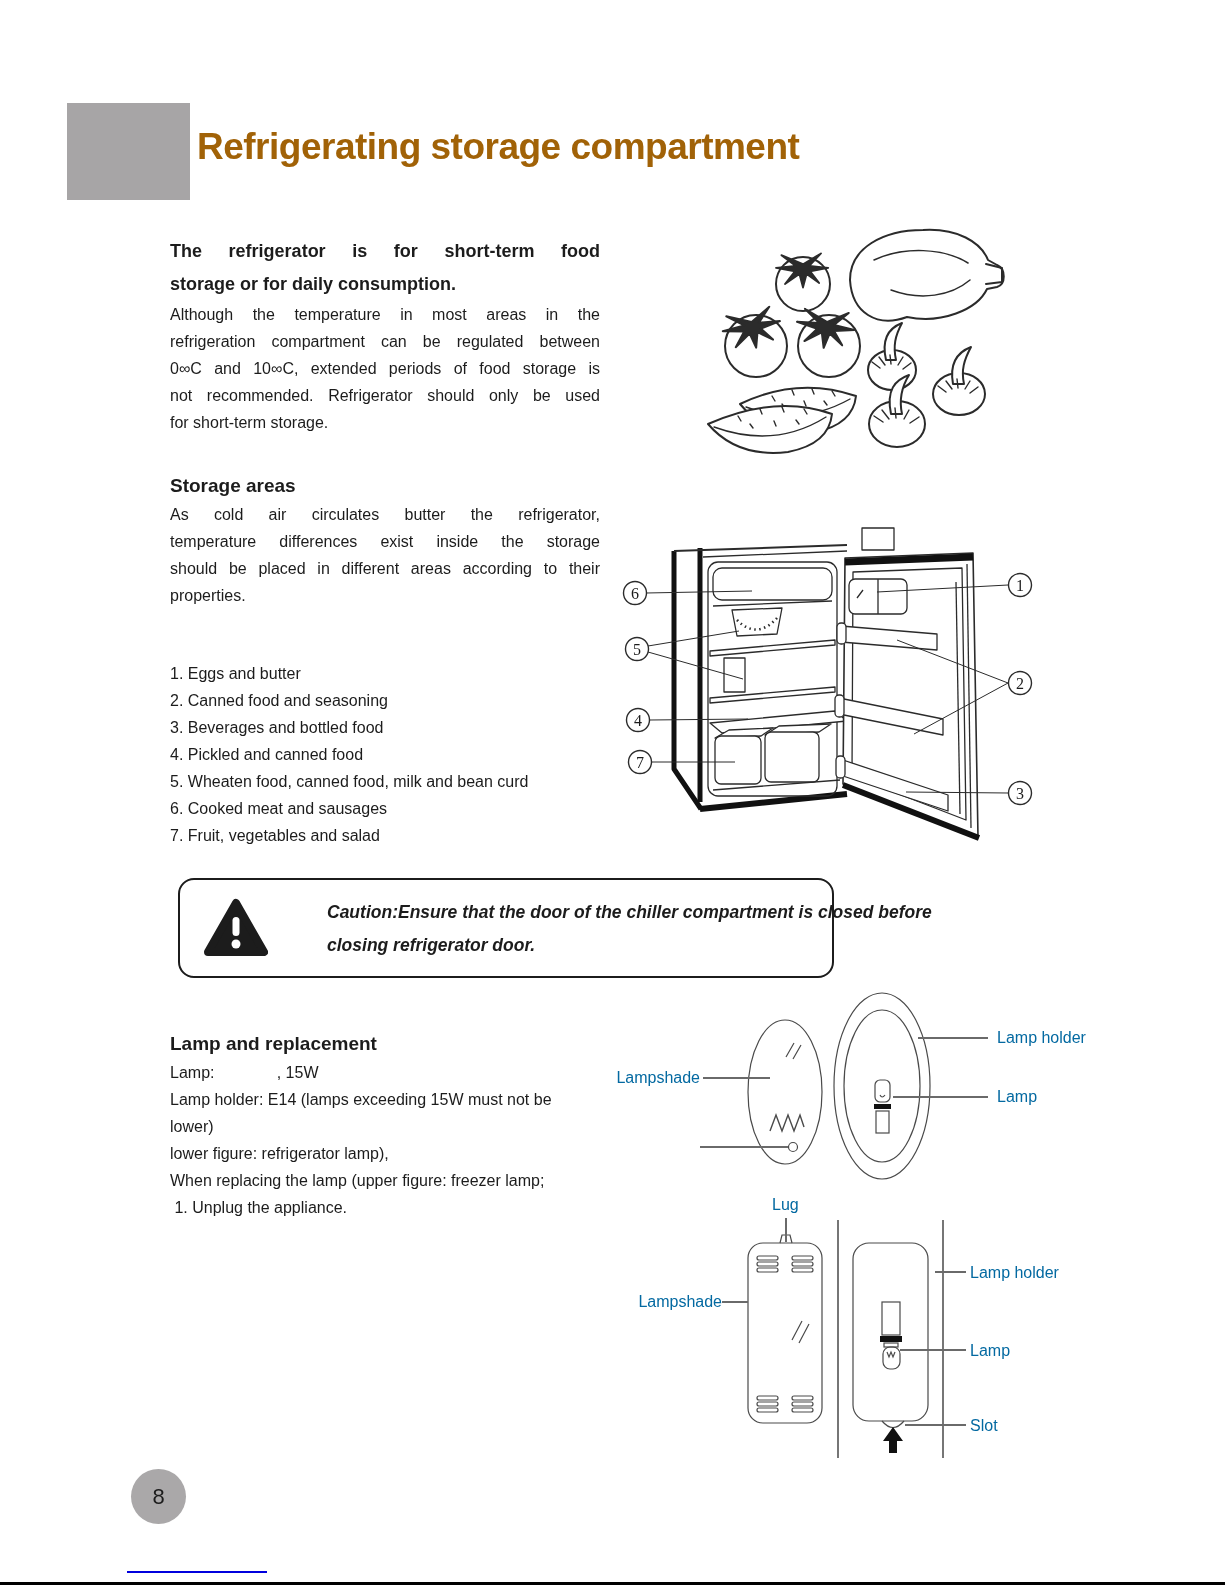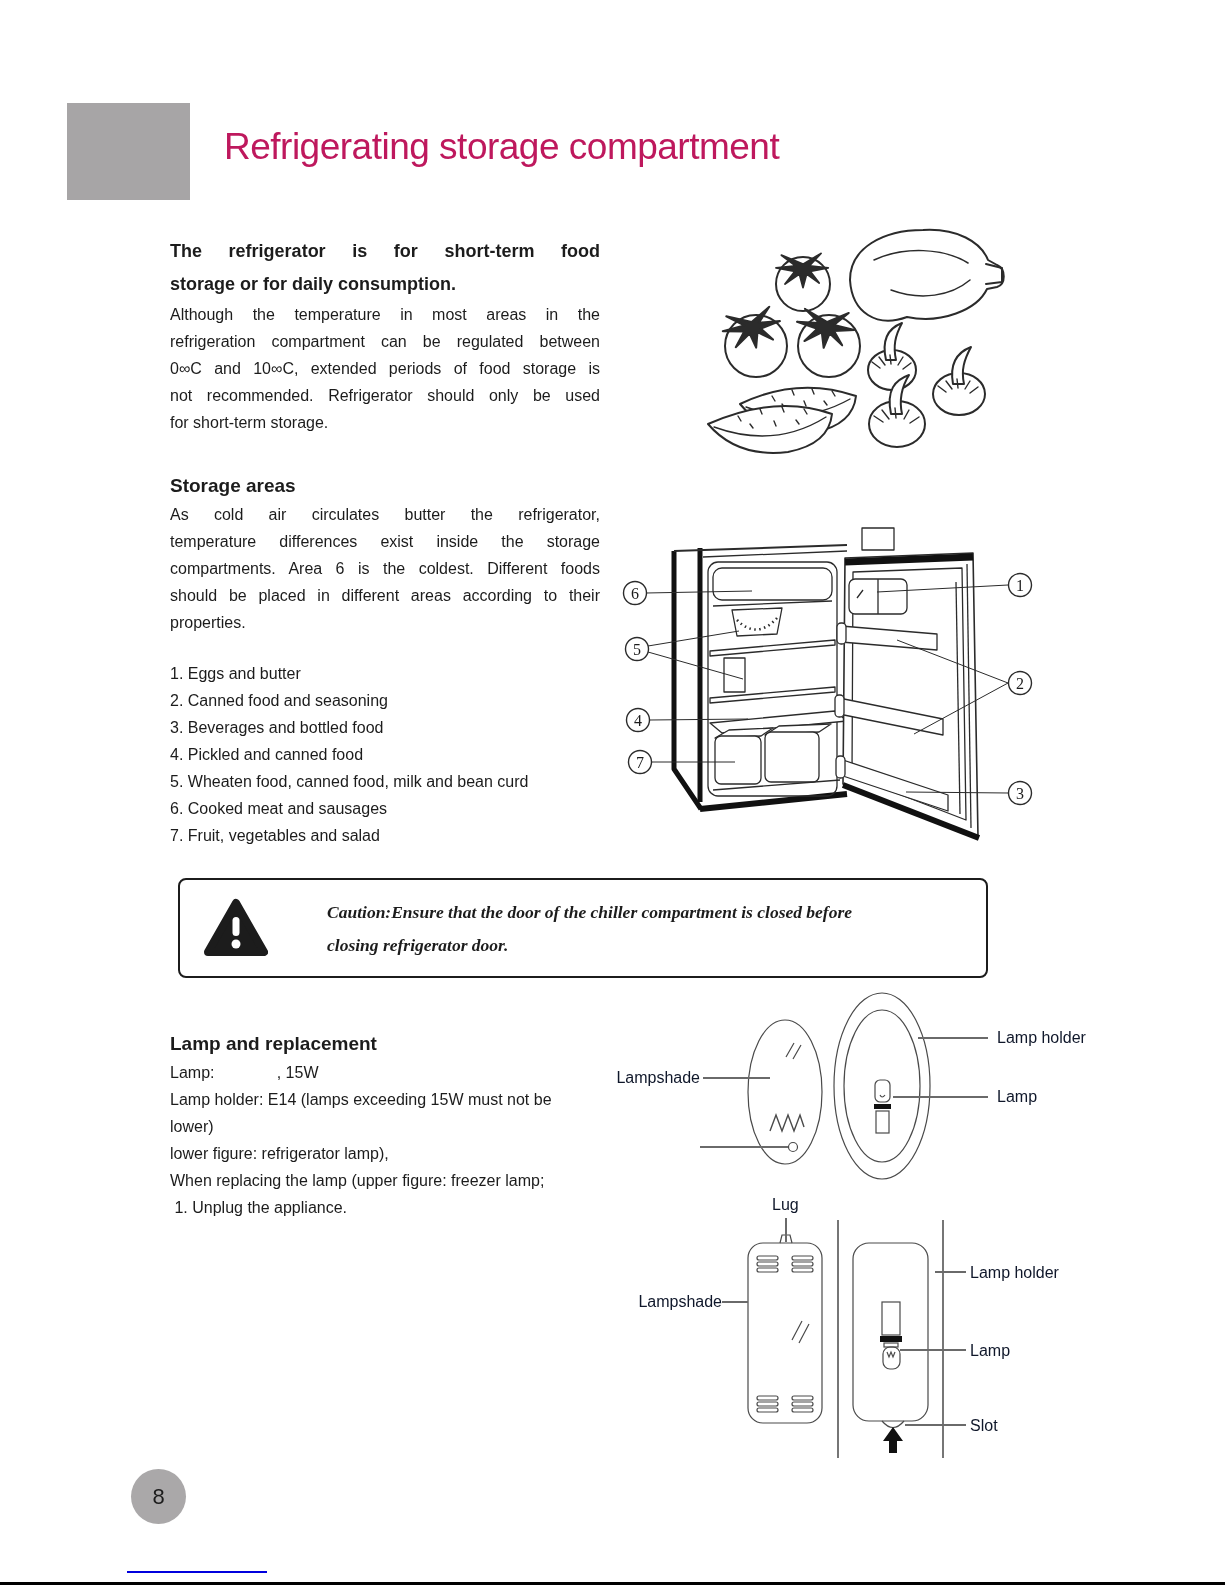--- a/index.html
+++ b/index.html
@@ -5,43 +5,43 @@
   * { margin:0; padding:0; box-sizing:border-box; }
   html,body { background:#ffffff; }
   #canvas {
     position:relative; width:1225px; height:1585px; background:#ffffff;
     font-family:"Liberation Sans", sans-serif; color:#1c1c1c; overflow:hidden;
   }
   .abs { position:absolute; }
 
   
   .header-block { left:67px; top:103px; width:123px; height:97px; background:#a7a5a6; }
-  .page-title { left:224px; top:126px; font-size:37px; font-weight:normal; letter-spacing:-0.5px; color:#be185d; }
+  .page-title { left:197px; top:126px; font-size:37px; font-weight:bold; letter-spacing:-0.5px; color:#a16207; }
 
   
   .col { width:430px; font-size:16px; line-height:27px; }
   .jl { text-align:justify; text-align-last:justify; }
   .intro-head { font-size:18px; font-weight:bold; line-height:33px; }
   .sec-head { font-size:19px; font-weight:bold; line-height:31px; }
   .list-line { line-height:27px; }
   .pre { white-space:pre; }
 
   
   .caution-box {
-    left:178px; top:878px; width:810px; height:100px;
-    border:2.5px solid #1c1c1c; border-radius:8px;font-family:Liberation Serif, serif;
+    left:178px; top:878px; width:656px; height:100px;
+    border:2.5px solid #1c1c1c; border-radius:16px;
   }
   .caution-text {
     position:absolute; left:147px; top:16px; width:640px;
     font-size:17.5px; font-weight:bold; font-style:italic; line-height:33px;
   }
   .warn-icon { position:absolute; left:24px; top:17px; width:64px; height:64px; }
 
   
-  .dlabel { font-size:16px; line-height:18px; color:#0f172a; }
+  .dlabel { font-size:16px; line-height:18px; color:#0369a1; }
   .r-align { text-align:right; }
 
   
   .page-circle {
     left:131px; top:1469px; width:55px; height:55px; border-radius:50%;
     background:#aaa8a9; display:flex; align-items:center; justify-content:center;
     font-size:22px; color:#1c1c1c;
   }
   .blue-line { left:127px; top:1571px; width:140px; height:2px; background:#0000dd; }
   .bottom-line { left:0; top:1582px; width:1225px; height:3px; background:#000; }
@@ -104,21 +104,20 @@
         <path d="M34,209 Q95,231 146,199" fill="none" stroke-width="1.4"></path>
         <path d="M58,198 l3,5 M80,191 l2,5 M102,189 l2,5 M124,191 l3,5 M70,206 l3,4 M94,203 l2,5 M116,202 l3,4" fill="none" stroke-width="1.4"></path>
       </g>
     </g>
   </svg>
 
   <div class="abs col" style="left:170px; top:470px;">
     <div class="sec-head">Storage areas</div>
     <div class="jl">As cold air circulates butter the refrigerator,</div>
     <div class="jl">temperature differences exist inside the storage</div>
-    <div class="jl">compartments. Area 6 is the coldest. Different foods</div>
     <div class="jl">should be placed in different areas according to their</div>
     <div>properties.</div>
   </div>
 
   <div class="abs col" style="left:170px; top:660px;">
     <div class="list-line">1. Eggs and butter</div>
     <div class="list-line">2. Canned food and seasoning</div>
     <div class="list-line">3. Beverages and bottled food</div>
     <div class="list-line">4. Pickled and canned food</div>
     <div class="list-line">5. Wheaten food, canned food, milk and bean curd</div>

